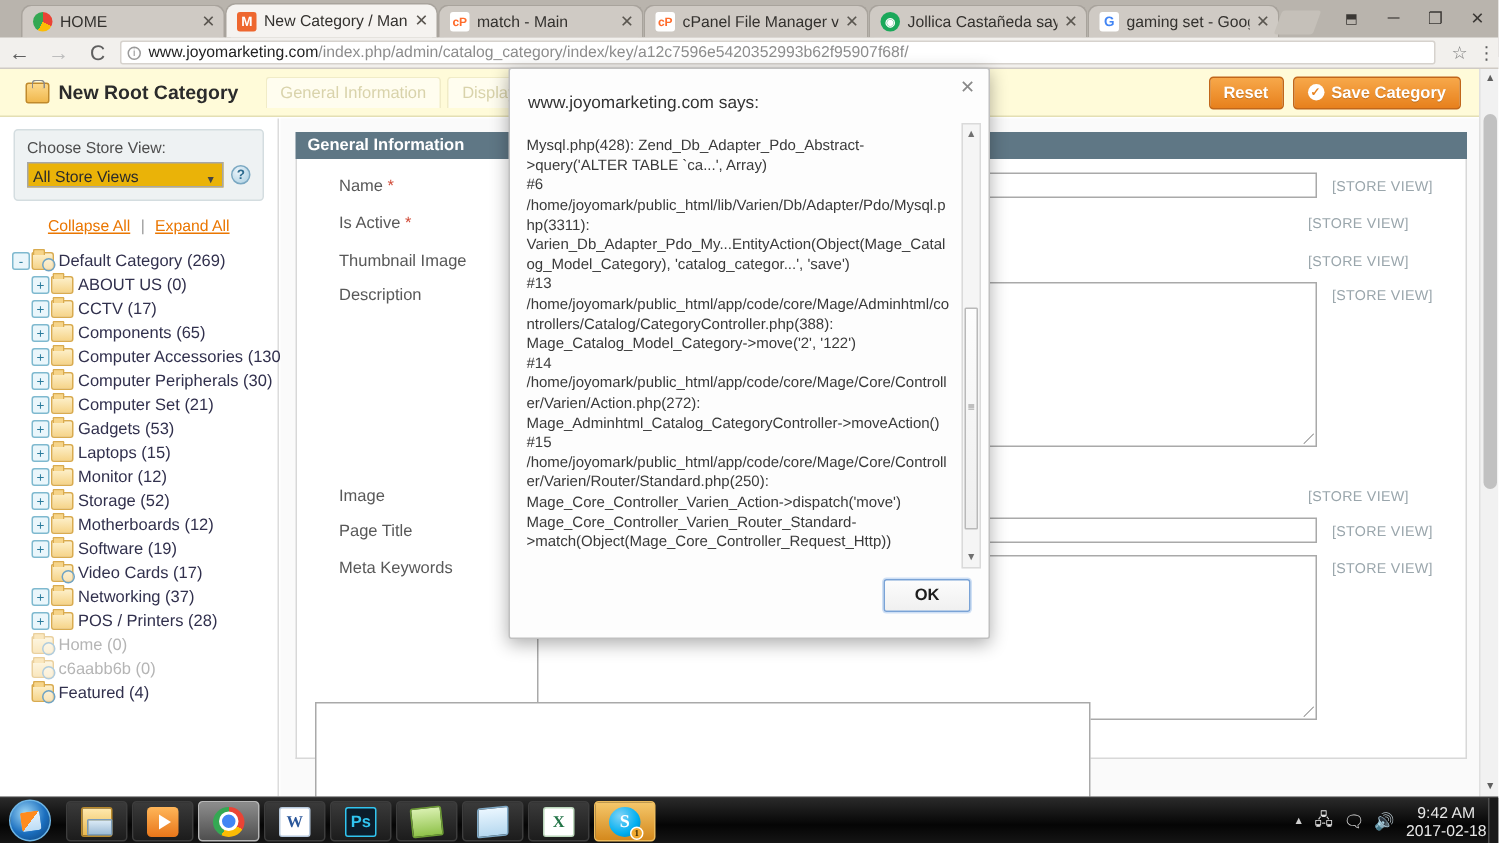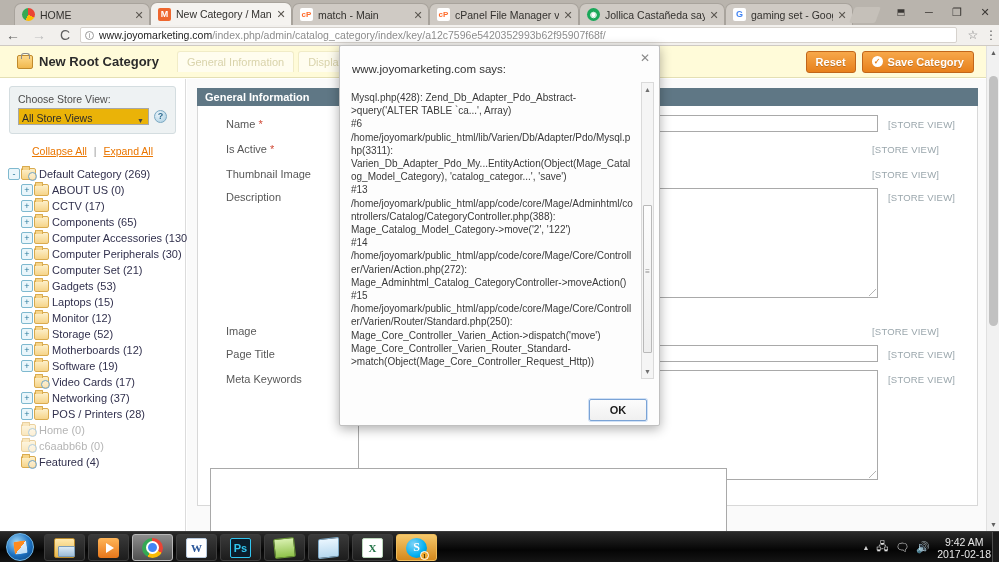--- a/index.html
+++ b/index.html
@@ -278,21 +278,21 @@
     border: 1px solid #b9b9b9; border-radius: 1px;
   }
   .dlg-scrollbar .thumb:after {
     content: "≡"; position:absolute; left:0; right:0; top: 62px;
     text-align:center; font-size: 8px; color:#8d8d8d; line-height: 8px;
   }
   .dialog-footer {
     position:absolute; left:0; right:0; bottom: 0; height: 46px;
   }
   .ok-btn {
-    position:absolute; right: 12px; top: 20px;
+    position:absolute; right: 12px; top: 7px;
     width: 58px; height: 22px;
     background: linear-gradient(#fcfcfc,#f0f0f0);
     border: 1px solid #7aa3d6; border-radius: 2px;
     box-shadow: 0 0 0 1px #cfe0f5;
     font-size: 11px; color: #1c1c1c; font-weight:bold;
     display:flex; align-items:center; justify-content:center;
   }
 
   
   .taskbar {

